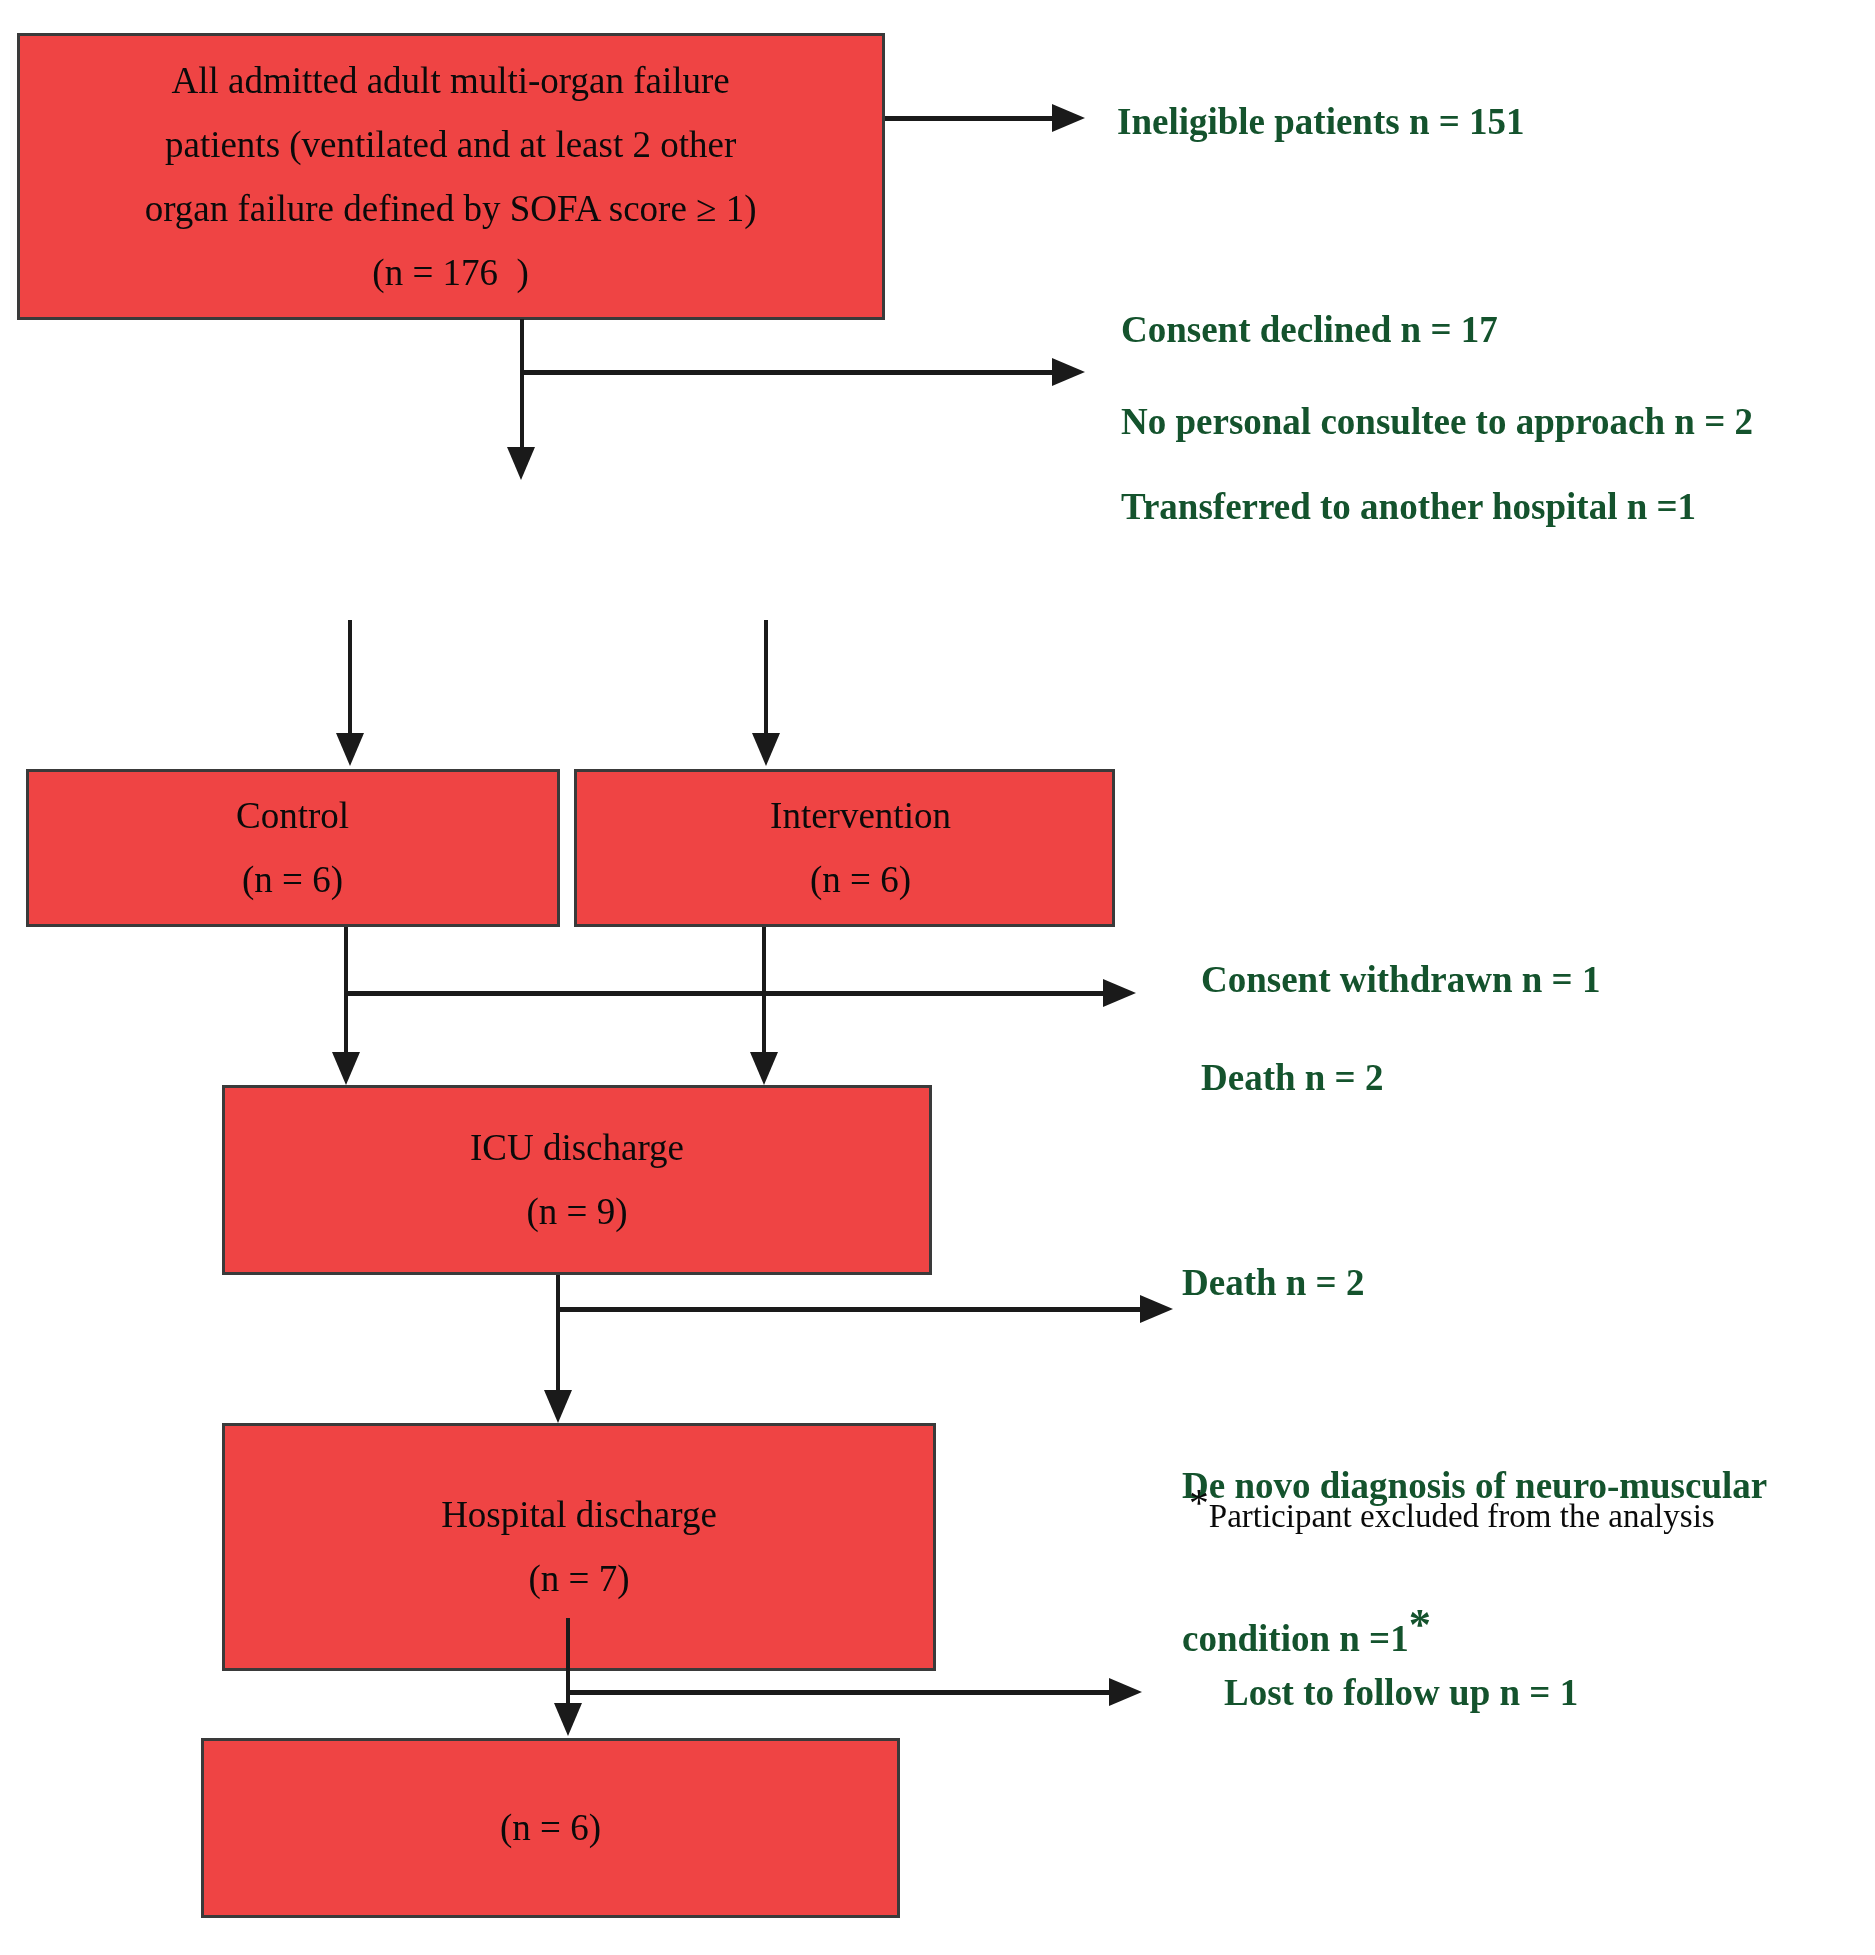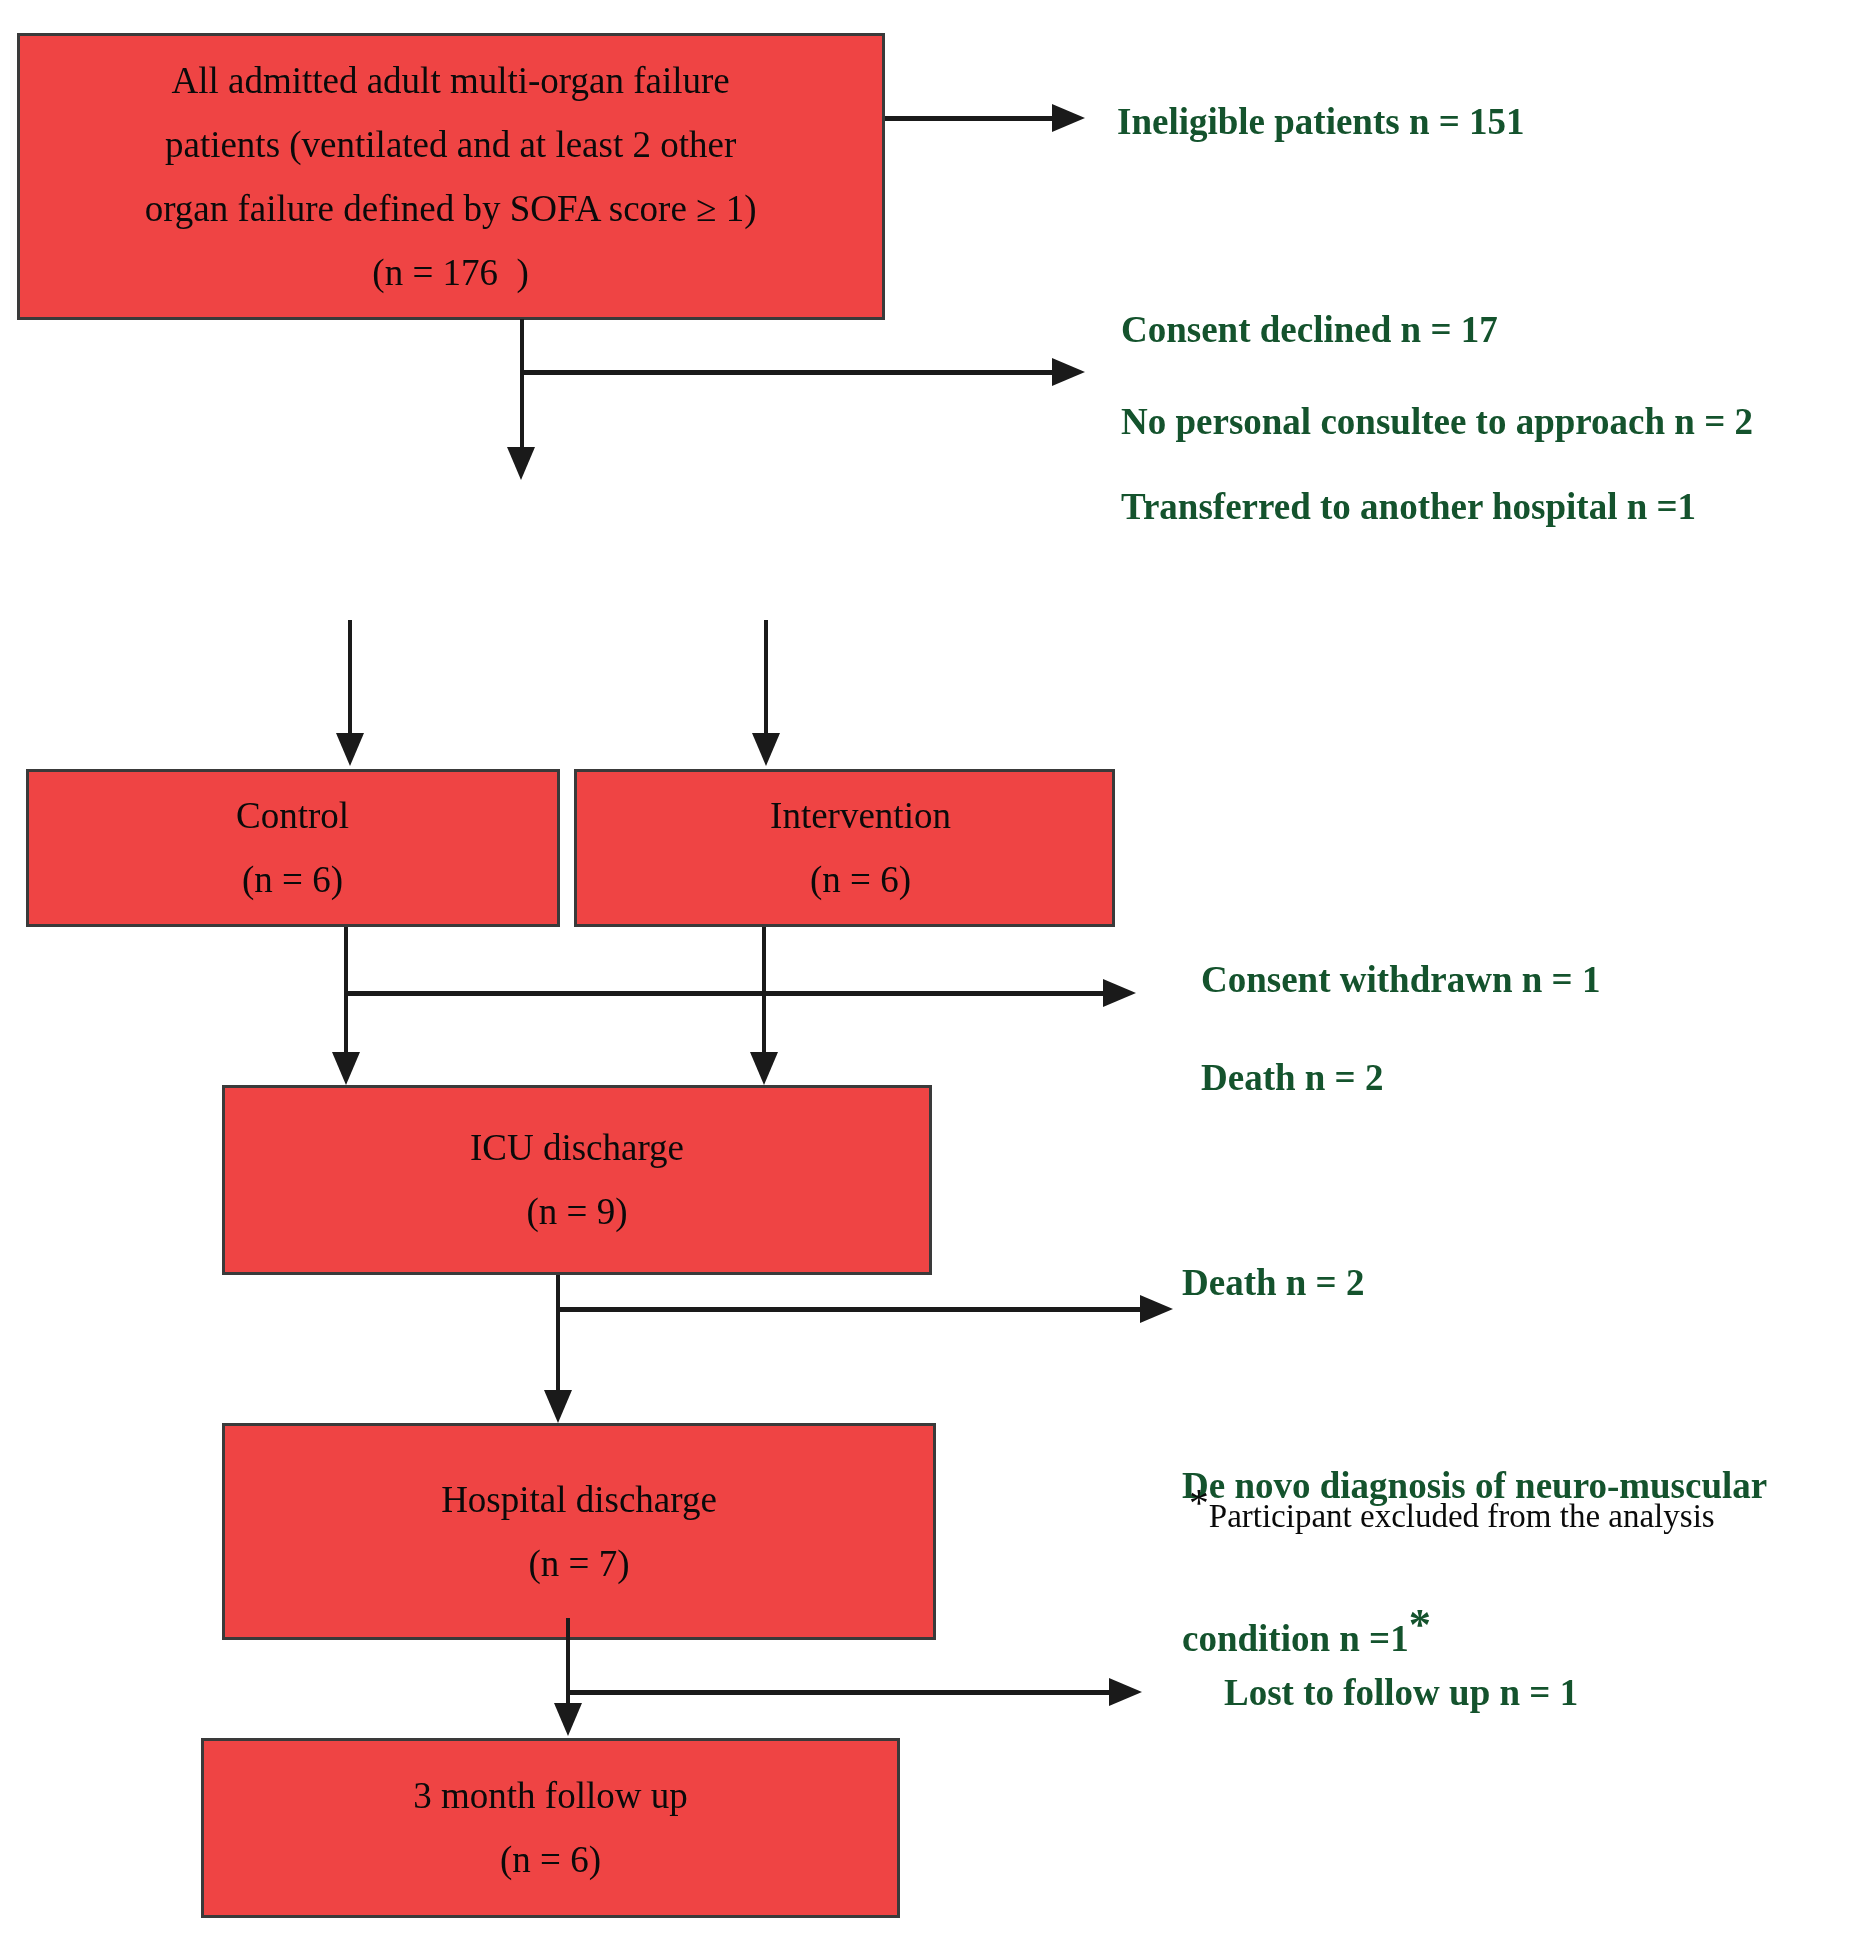--- a/index.html
+++ b/index.html
@@ -79,27 +79,26 @@
   <div class="box" style="left:574px; top:769px; width:541px; height:158px;padding-left:32px;">
     <span class="bl">Intervention</span>
     <span class="bl">(n = 6)</span>
   </div>
 
   <div class="box" style="left:222px; top:1085px; width:710px; height:190px;">
     <span class="bl">ICU discharge</span>
     <span class="bl">(n = 9)</span>
   </div>
 
-  <div class="box" style="left:222px; top:1423px; width:714px; height:217px;">
+  <div class="box" style="left:222px; top:1423px; width:714px; height:248px;">
     <span class="bl">Hospital discharge</span>
     <span class="bl">(n = 7)</span>
   </div>
 
   <div class="box" style="left:201px; top:1738px; width:699px; height:180px;">
-    <span class="bl">3 month follow up</span>
     <span class="bl">(n = 6)</span>
   </div>
 
   <div class="hline" style="left:885px; top:116px; width:172px;"></div>
   <div class="ah-right" style="left:1052px; top:104px;"></div>
 
   <div class="vline" style="left:520px; top:319px; height:131px;"></div>
   <div class="ah-down" style="left:507px; top:447px;"></div>
   <div class="hline" style="left:520px; top:370px; width:536px;"></div>
   <div class="ah-right" style="left:1052px; top:358px;"></div>

